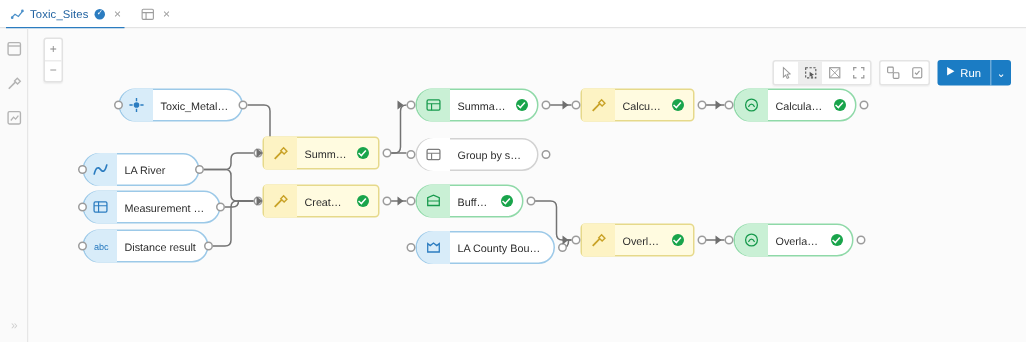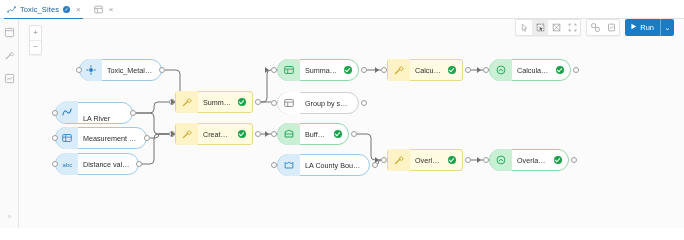--- a/index.html
+++ b/index.html
@@ -68,21 +68,21 @@
     z-index: 6;
   }
   .zoomctl div {
     flex: 1; display: flex; align-items: center; justify-content: center;
     font-size: 8px; color: #8c8c8c; cursor: pointer; line-height: 1;
   }
   .zoomctl div:first-child { border-bottom: 1px solid #ececec; }
 
   
   .toolbar {
-    position: absolute; right: 10px; top: 0; height: 17px;
+    position: absolute; right: 10px; top: 21px; height: 17px;
     display: flex; gap: 5px; z-index: 6;
   }
   .tgroup {
     display: flex; align-items: center; height: 17px;
     background: #fff; border: 1px solid #e4e4e4; border-radius: 2px;
     box-shadow: 0 1px 1px rgba(0,0,0,.04);
   }
   .tbtn {
     width: 16px; height: 15px; display: flex; align-items: center; justify-content: center;
     cursor: pointer; opacity: .62;
@@ -314,21 +314,21 @@
           <svg width="12" height="12" viewBox="0 0 14 14">
             <circle cx="7" cy="7" r="2.2" fill="#2b7cc0"></circle>
             <path d="M7 1.5 V4 M7 10 V12.5 M1.5 7 H4 M10 7 H12.5" stroke="#2b7cc0" stroke-width="1.1"></path>
           </svg>
         </span>
         <span class="nlabel">Toxic_Metal_Sites</span>
       </div>
       <div class="port" style="left:57px;top:48px;"></div>
       <div class="port" style="left:140px;top:48px;"></div>
 
-      <div class="node data" style="left:36px;top:83px;width:78px;align-items:flex-end;">
+      <div class="node data" style="left:36px;top:83px;width:78px;">
         <span class="nicon">
           <svg width="12" height="12" viewBox="0 0 14 14">
             <path d="M2 11 Q4 3 7 7 Q10 11 12 3" stroke="#2b7cc0" stroke-width="1.3" fill="none"></path>
           </svg>
         </span>
         <span class="nlabel">LA River</span>
       </div>
       <div class="port" style="left:33px;top:91px;"></div>
       <div class="port" style="left:111px;top:91px;"></div>
 
@@ -344,21 +344,21 @@
       </div>
       <div class="port" style="left:33px;top:116px;"></div>
       <div class="port" style="left:125px;top:116px;"></div>
 
       <div class="node data" style="left:36px;top:134px;width:84px;">
         <span class="nicon">
           <svg width="13" height="13" viewBox="0 0 16 16">
             <text x="8" y="11" font-family="Liberation Sans, sans-serif" font-size="7.5" fill="#2b7cc0" text-anchor="middle">abc</text>
           </svg>
         </span>
-        <span class="nlabel">Distance values</span>
+        <span class="nlabel">Distance result</span>
       </div>
       <div class="port" style="left:33px;top:142px;"></div>
       <div class="port" style="left:117px;top:142px;"></div>
 
       <div class="node tool" style="left:156px;top:72px;width:78px;">
         <span class="nicon">
           <svg width="12" height="12" viewBox="0 0 14 14">
             <path d="M2.5 11.5 L8 6" stroke="#c9a227" stroke-width="1.4" fill="none"></path>
             <path d="M7.2 5.2 L9.4 3 L12 5.6 L9.8 7.8 Z" stroke="#c9a227" stroke-width="1.1" fill="none"></path>
           </svg>

